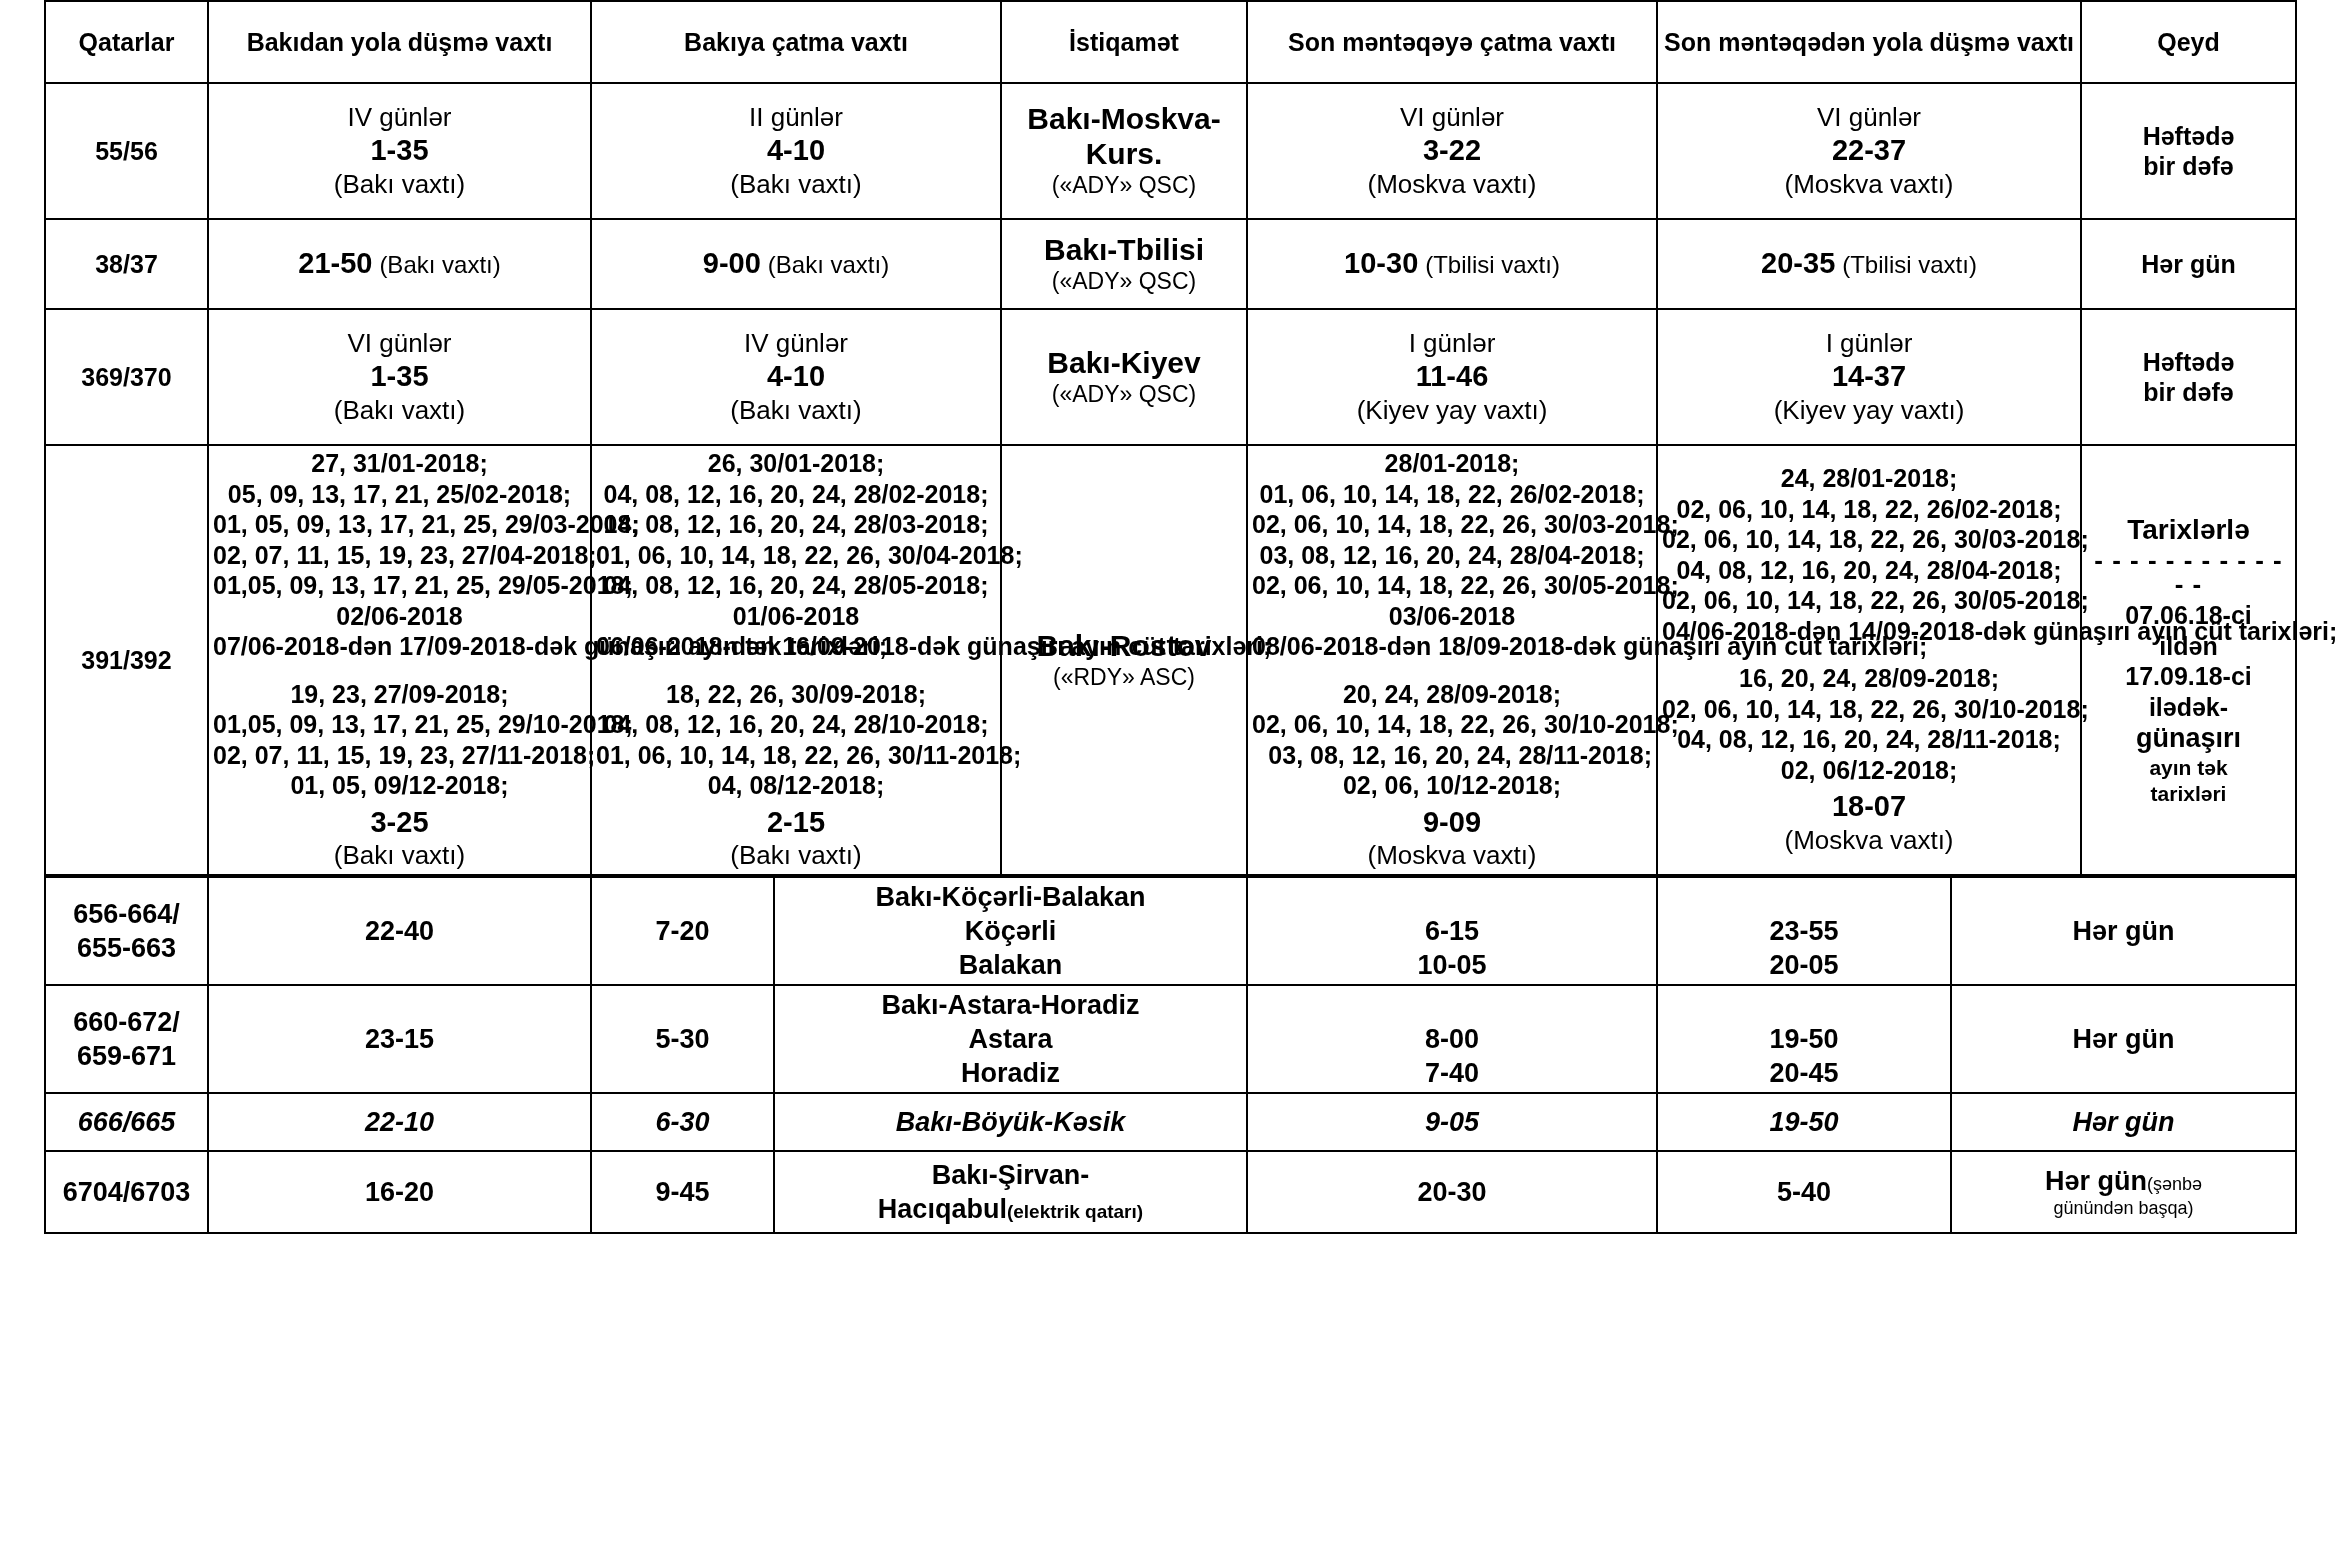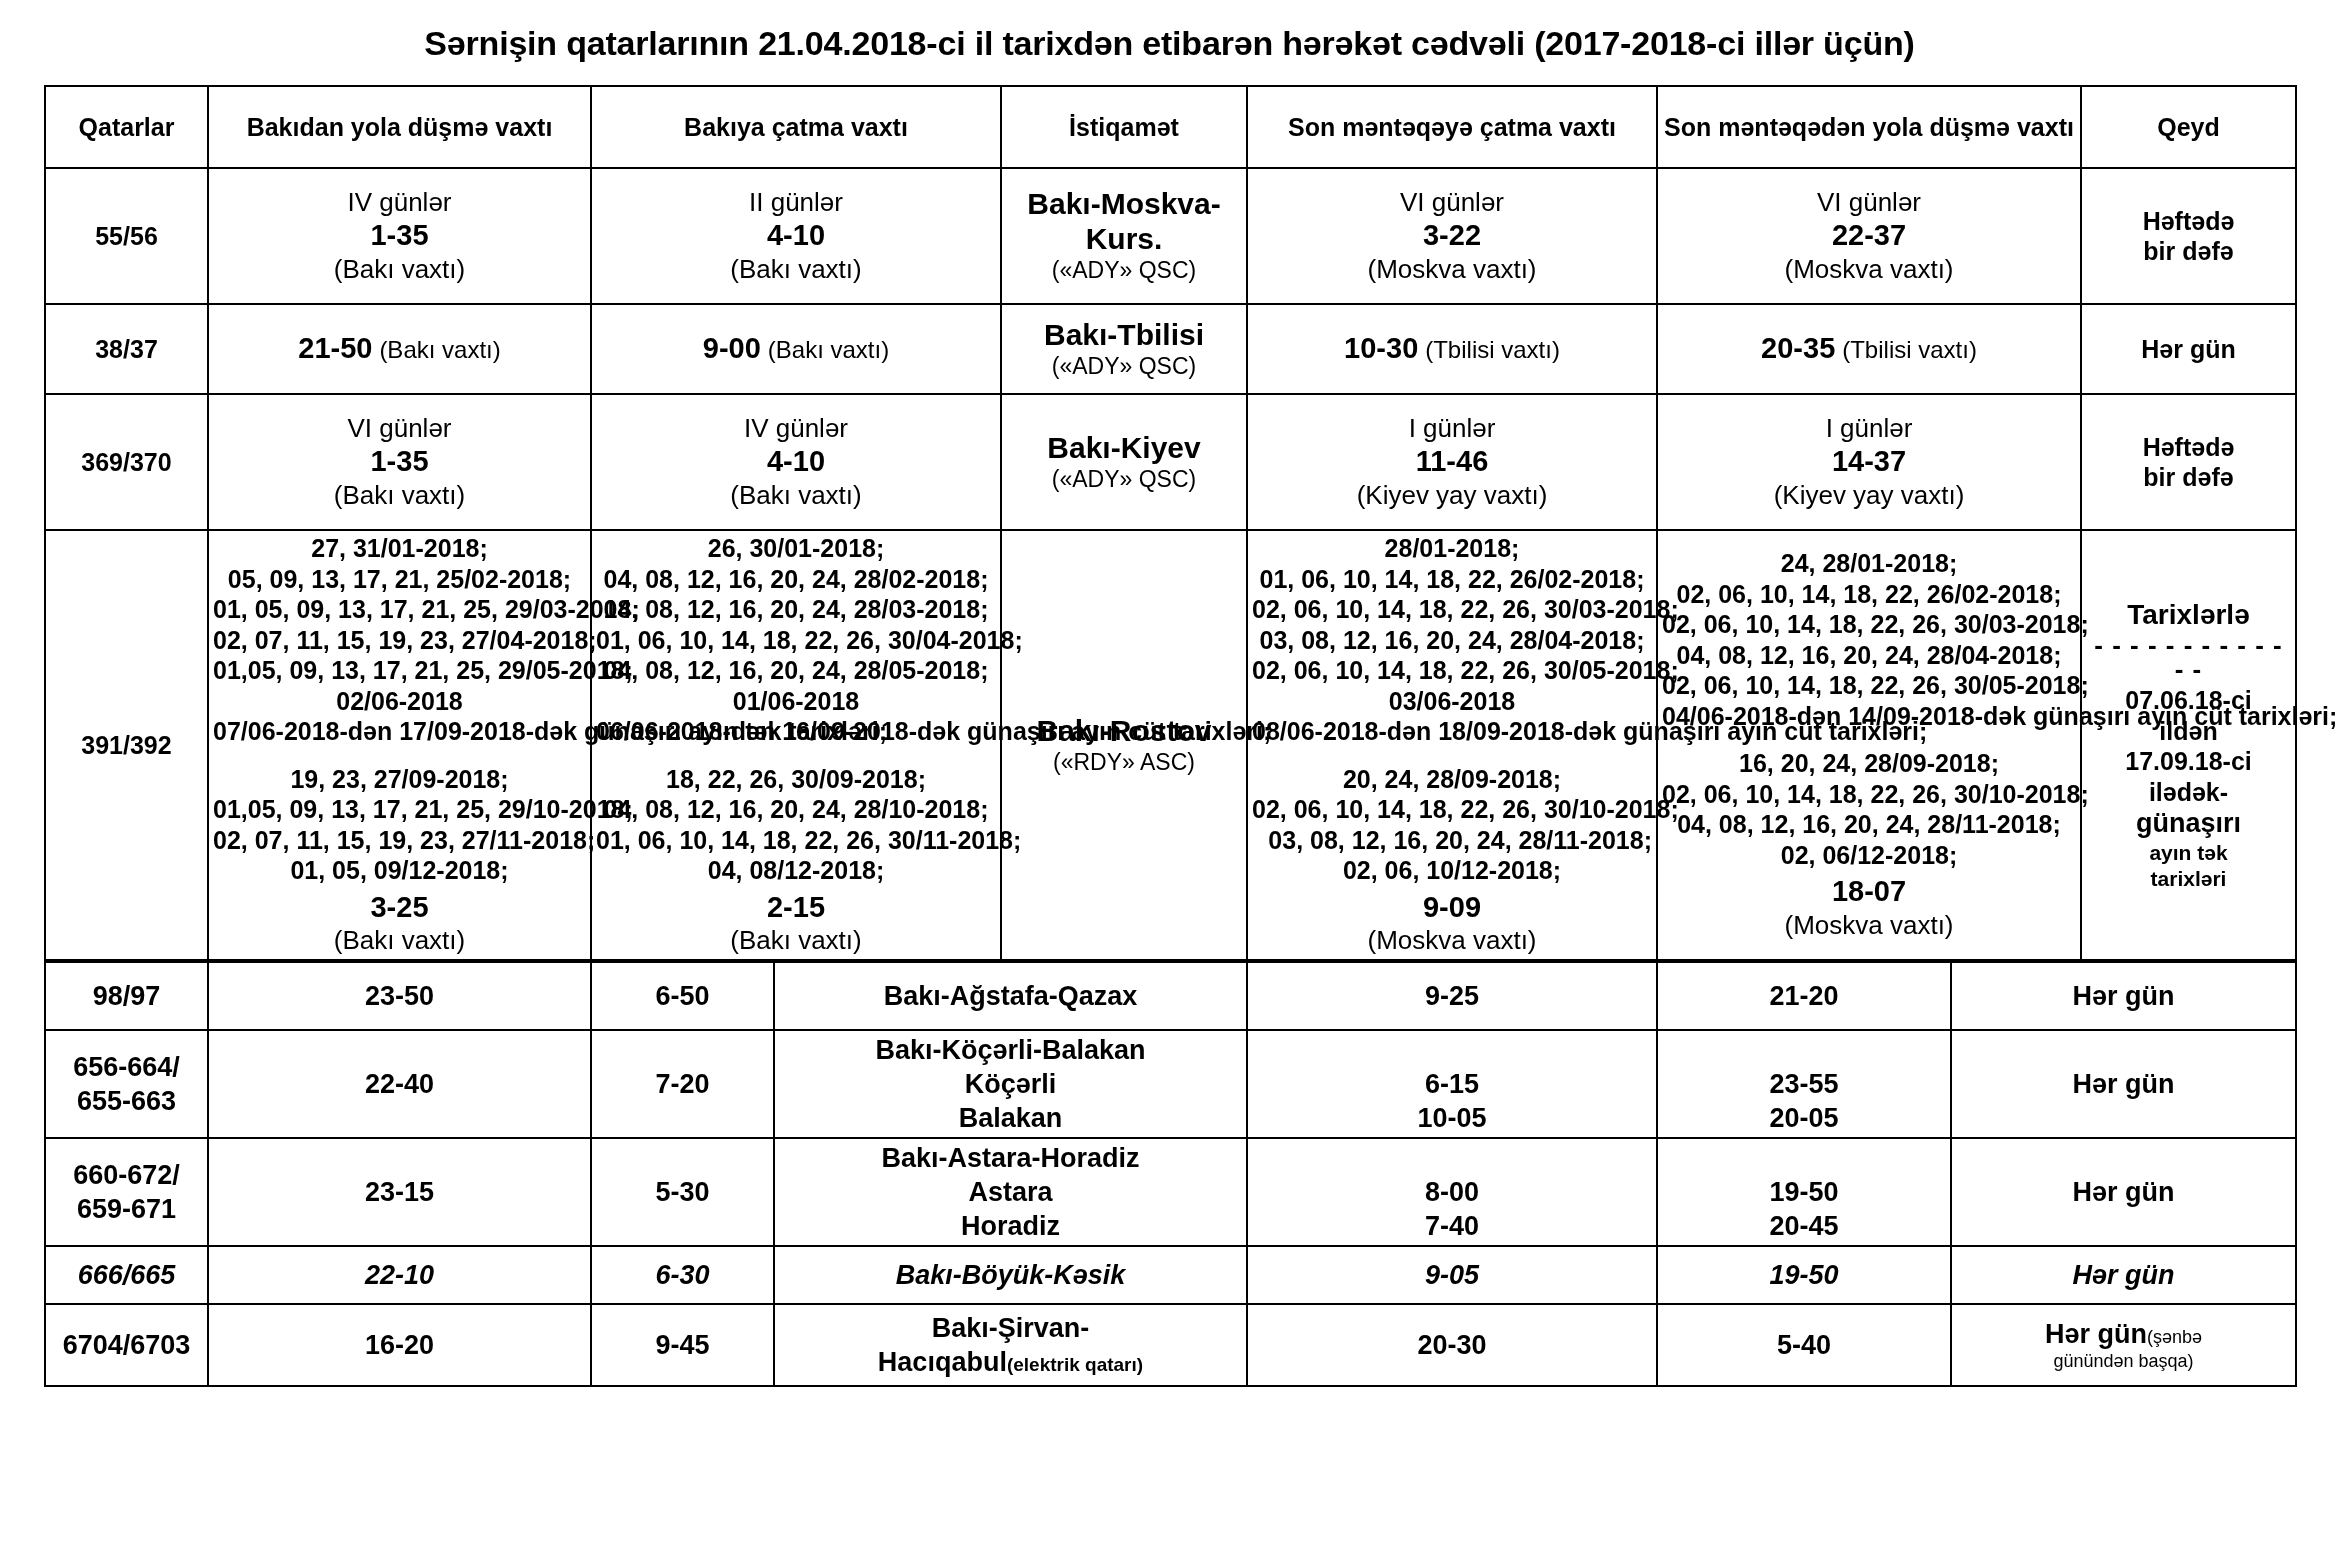--- a/index.html
+++ b/index.html
@@ -147,21 +147,20 @@
   .lrow-5 td { height: 76px; }
   .small-sub { font-size: 19px; font-weight: bold; }
   .tiny-sub { font-size: 18px; font-weight: normal; line-height: 1.15; }
   .dir-multi { line-height: 1.28; }
 </style>
 </head>
 <body>
 
 <div class="page">
 
-  <div class="doc-title">Sərnişin qatarlarının 21.04.2018-ci il tarixdən etibarən  hərəkət cədvəli (2017-2018-ci illər üçün)</div>
 
   <table class="sched">
     <colgroup>
       <col class="c-train">
         <col class="c-dep">
         <col class="c-arr">
         <col class="c-dir">
       <col class="c-endarr">
         <col class="c-enddep">
         <col class="c-note">
@@ -336,29 +335,20 @@
     <colgroup>
       <col class="l-train">
         <col class="l-dep">
         <col class="l-arr">
         <col class="l-dir">
       <col class="l-endarr">
         <col class="l-enddep">
         <col class="l-note">
     </colgroup>
     <tbody>
-      <tr class="lrow-1">
-        <td>98/97</td>
-        <td>23-50</td>
-        <td>6-50</td>
-        <td>Bakı-Ağstafa-Qazax</td>
-        <td>9-25</td>
-        <td>21-20</td>
-        <td>Hər gün</td>
-      </tr>
 
       <tr class="lrow-2">
         <td>
           <div>656-664/</div>
           <div>655-663</div>
         </td>
         <td>22-40</td>
         <td>7-20</td>
         <td class="dir-multi">
           <div>Bakı-Köçərli-Balakan</div>

